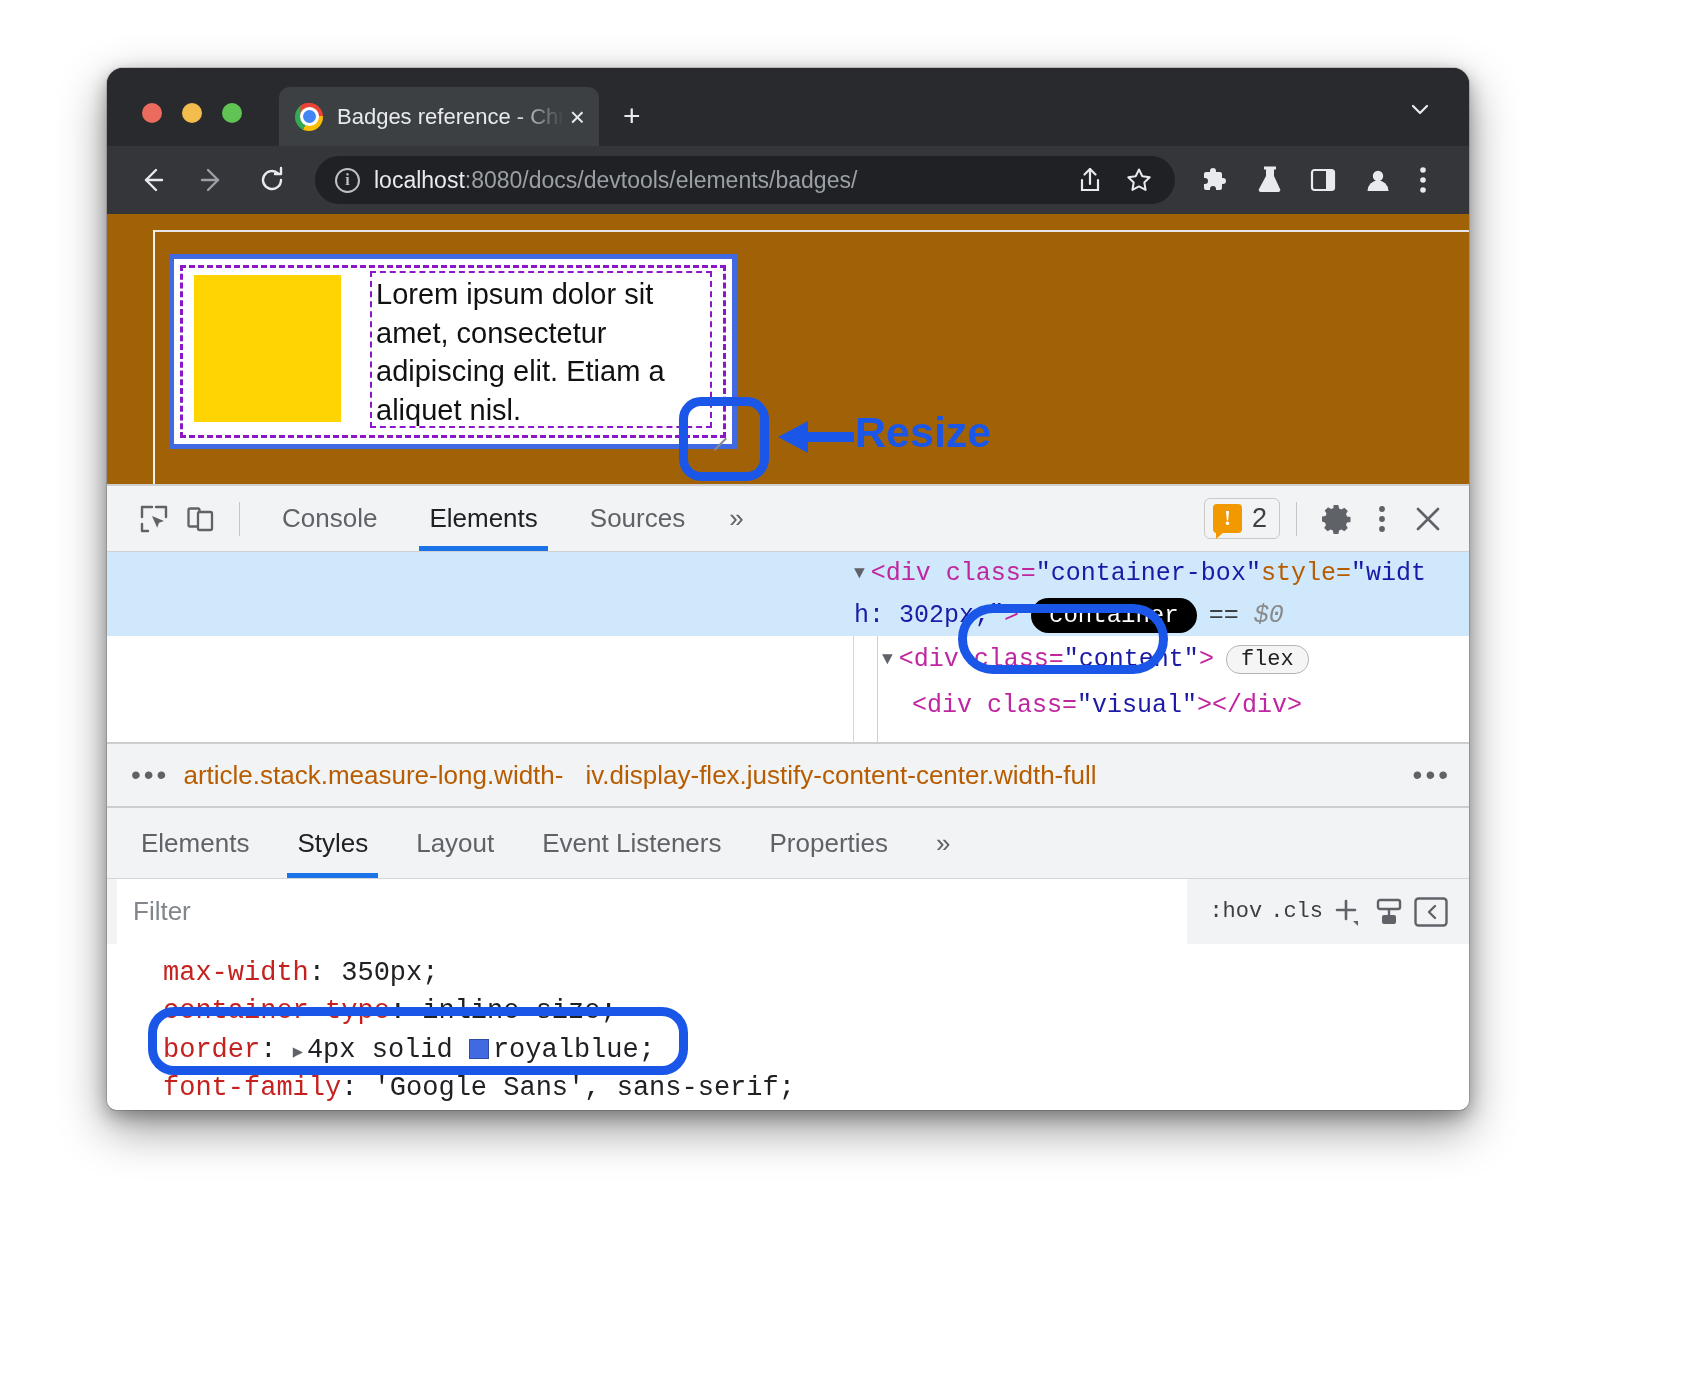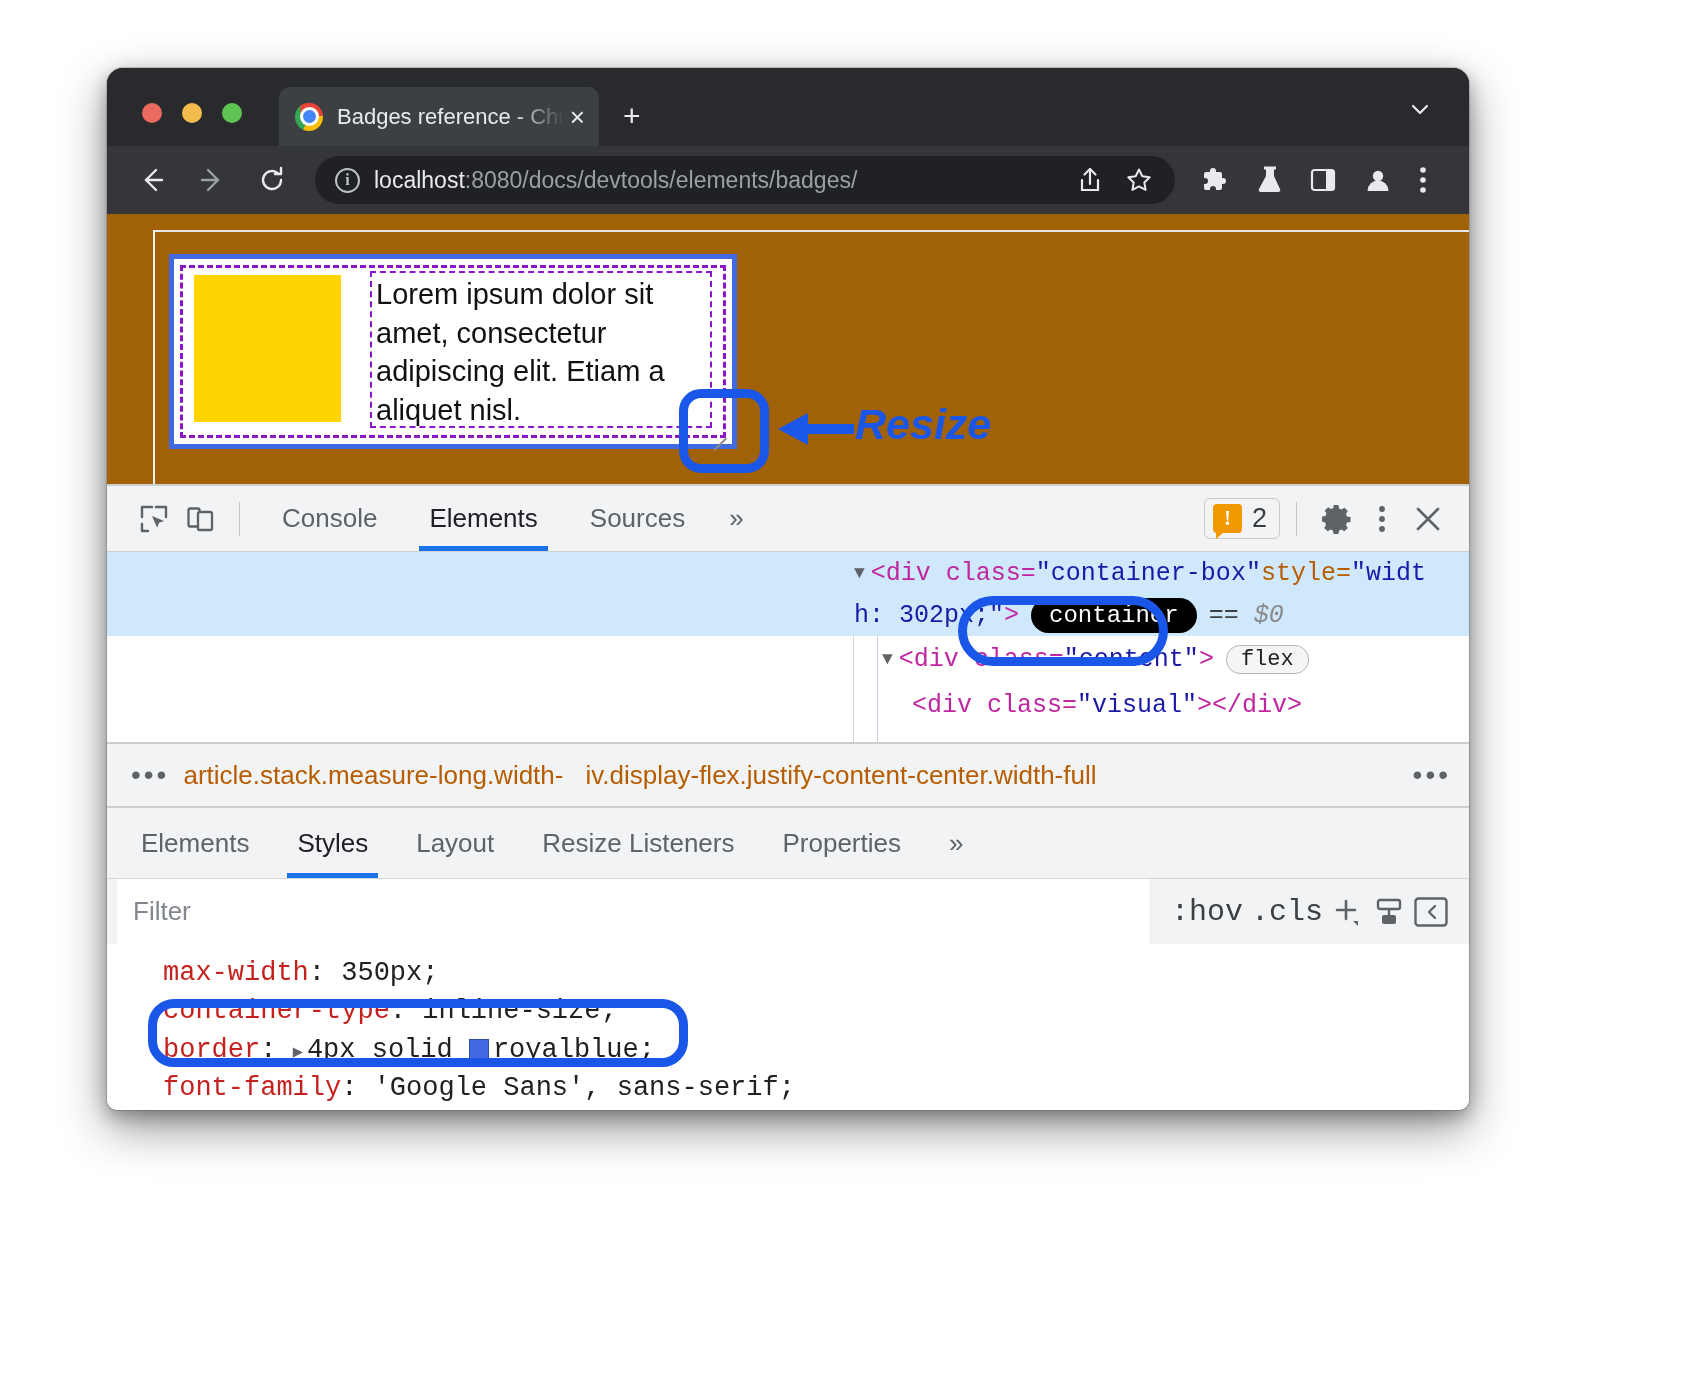--- a/index.html
+++ b/index.html
@@ -382,21 +382,21 @@
     display: flex; align-items: center;
     padding-left: 16px;
     font-size: 26px;
     color: #80868b;
   }
   .filter-actions {
     display: flex; align-items: center;
     gap: 8px;
     padding: 0 20px 0 22px;
     font-family: "Liberation Mono", monospace;
-    font-size: 30px;
+    font-size: 22px;
     color: #3c4043;
   }
   .fa-icon { display: flex; align-items: center; color: #5f6368; }
 
   .css-rules {
     background: #ffffff;
     padding: 10px 0 0 0;
     font-family: "Liberation Mono", monospace;
     font-size: 27px;
     line-height: 1.42;
@@ -656,21 +656,21 @@
         <div class="st-tab">
             <span>Elements</span>
           </div>
         <div class="st-tab active">
             <span>Styles</span>
           </div>
         <div class="st-tab">
             <span>Layout</span>
           </div>
         <div class="st-tab">
-            <span>Resize Listeners</span>
+            <span>Event Listeners</span>
           </div>
         <div class="st-tab">
             <span>Properties</span>
           </div>
         <div class="st-tab">
             <span>»</span>
           </div>
       </div>
 
       <div class="filter-row">
@@ -703,21 +703,21 @@
       <div class="css-rules">
         <div class="css-line"><span class="prop">max-width</span><span class="pval">: </span><span class="pval">350px</span><span class="pval">;</span></div>
         <div class="css-line"><span class="prop">container-type</span><span class="pval">: </span><span class="pval">inline-size</span><span class="pval">;</span></div>
         <div class="css-line"><span class="prop">border</span><span class="pval">: </span><span class="tri">▶</span><span class="pval">4px solid </span><span class="swatch"></span><span class="pval">royalblue;</span></div>
         <div class="css-line"><span class="prop">font-family</span><span class="pval">: </span><span class="pval">'Google Sans', sans-serif</span><span class="pval">;</span></div>
       </div>
 
     </div>
   </div>
 
-  <div class="anno" style="left:0;top:0;width:1708px;height:1344px;font-style:italic;">
+  <div class="anno" style="left:0;top:8px;width:1708px;height:1344px;">
     <div class="ring ring-resize"></div>
     <svg class="resize-arrow" viewBox="0 0 76 38">
       <path d="M76 19H26" stroke="#1a57e8" stroke-width="10" stroke-linecap="butt"></path>
       <path d="M0 19l30-16v32z" fill="#1a57e8"></path>
     </svg>
     <div class="resize-label">Resize</div>
     <div class="ring ring-badge"></div>
     <div class="ring ring-css"></div>
   </div>
 

